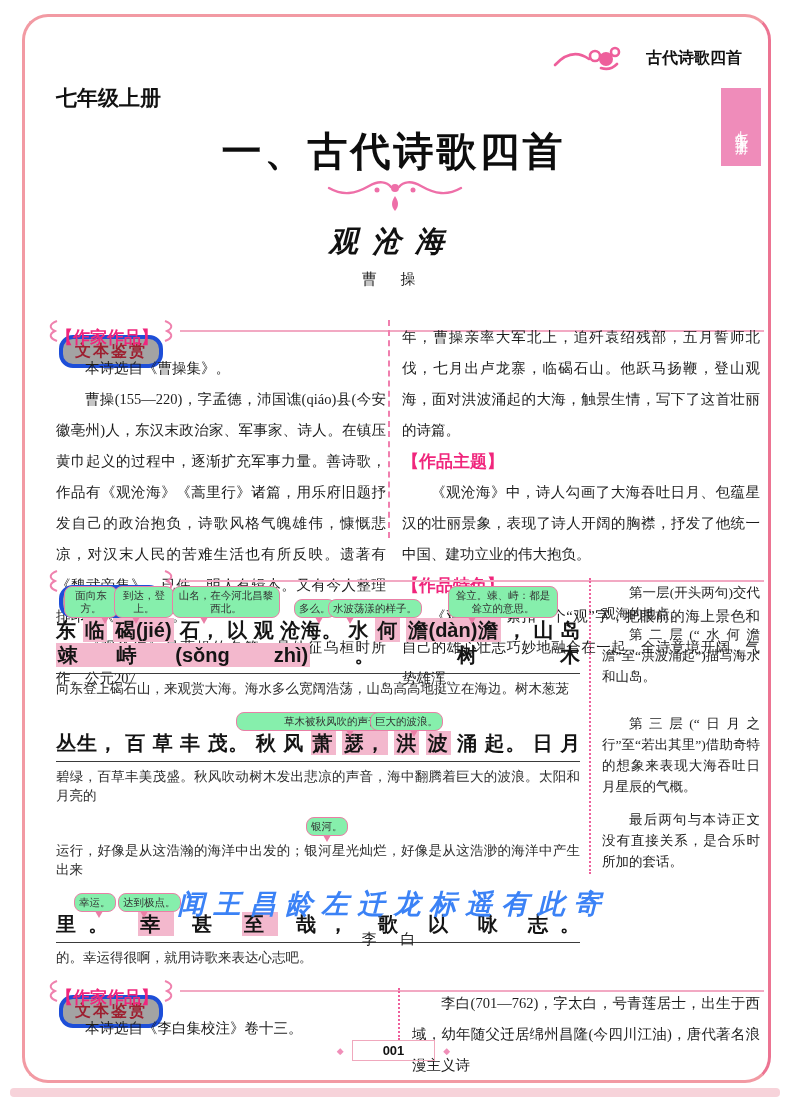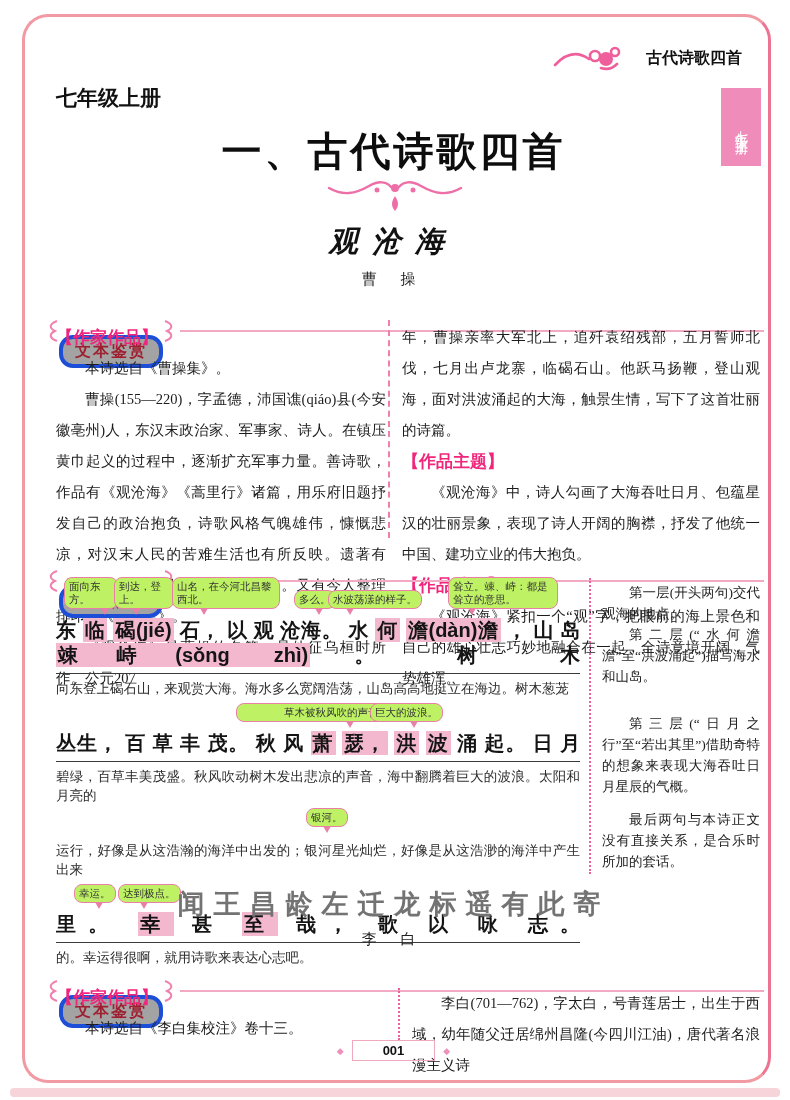--- a/index.html
+++ b/index.html
@@ -44,38 +44,38 @@
   .col-heading{color:#f0267c;font-weight:bold;font-size:17px;margin:0 0 4px 0;
                font-family:Liberation Mono, monospace;}
   .col p{margin:0;font-size:14.5px;line-height:31px;text-align:justify;text-indent:2em;}
   .col p.noindent{text-indent:0;}
   .vdash{position:absolute;border-left:2px dashed #f07fae;}
   .vdot{position:absolute;border-left:2px dotted #ee5f9b;}
 
   
   .verse-area{position:absolute;left:56px;top:578px;width:524px;}
   .callout-row{position:relative;}
-  .callout{position:absolute;bottom:9px;border:1.5px solid #e97fa6;border-radius:8px;
-           background:#bef264;font-size:10.5px;line-height:13px;padding:2px 4px;color:#333;}
+  .callout{position:absolute;bottom:0;border:1.5px solid #e97fa6;border-radius:8px;
+           background:#86efac;font-size:10.5px;line-height:13px;padding:2px 4px;color:#333;text-align:center;}
   .callout .tail{position:absolute;bottom:-7px;width:0;height:0;
                  border-left:4px solid transparent;border-right:4px solid transparent;
                  border-top:7px solid #e97fa6;}
   .poem-line{font-size:20px;font-weight:bold;color:#141414;text-align:justify;
              text-align-last:justify;border-bottom:1.5px solid #3a3a3a;
              padding-bottom:5px;line-height:1.25;
              font-family:"Liberation Sans","DejaVu Sans",sans-serif;}
   .poem-line .hl{background:#f3b8cd;padding:1px 2px;}
   .trans-line{font-size:13.5px;color:#2c2c2c;margin:5px 0 7px;text-align:justify;line-height:19px;font-family:Liberation Serif, serif;}
 
   .sidebar{position:absolute;left:602px;top:582px;width:158px;}
   .sidebar p{margin:0;font-size:13.5px;line-height:21px;text-indent:2em;text-align:justify;color:#1c1c1c;}
   .sidebar p:nth-child(3){margin-top:26px;}
   .sidebar p:nth-child(4){margin-top:12px;}
 
-  .poem2-title{font-size:27px;font-weight:bold;letter-spacing:9px;color:#737373;}
+  .poem2-title{font-size:27px;font-weight:bold;letter-spacing:9px;color:#3b82f6;font-style:italic;}
 
   
   .pagenum-wrap{position:absolute;left:22px;top:1040px;width:743px;display:flex;
                 justify-content:center;align-items:center;gap:8px;}
   .pagenum-box{border:1px solid #f0a8bd;padding:2px 30px;font-size:13px;font-weight:bold;
                color:#111;font-family:"Liberation Sans","DejaVu Sans",sans-serif;}
   .pagenum-orn{color:#f08fb9;font-size:9px;}
 </style>
 </head>
 <body>

